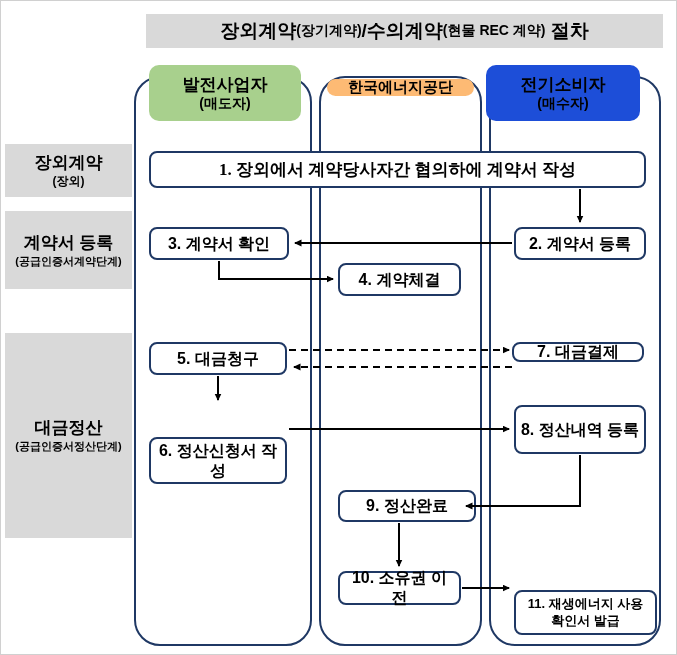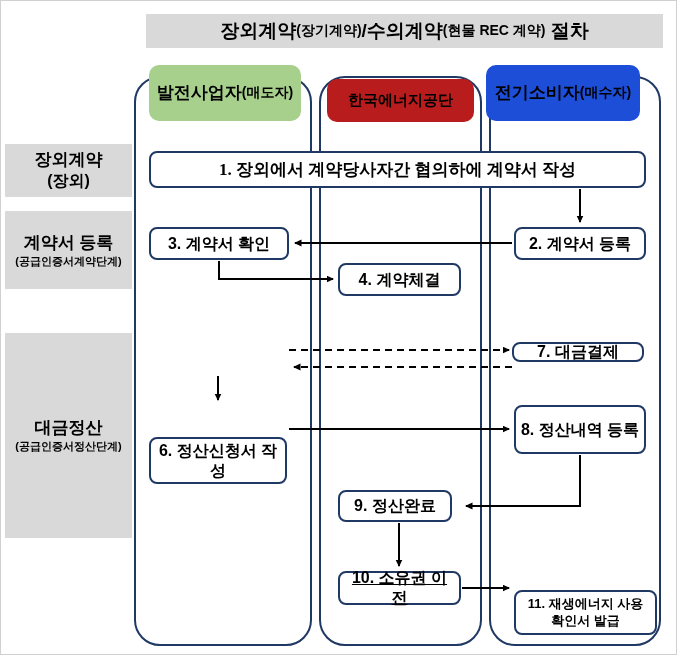--- a/index.html
+++ b/index.html
@@ -31,47 +31,47 @@
     top: 75px; height: 570px;
     border: 2.5px solid #1f3864;
     border-radius: 26px;
     background: transparent;
   }
   .lane-1 { left: 133px; width: 178px; }
   .lane-2 { left: 318px; width: 163px; }
   .lane-3 { left: 488px; width: 172px; }
   .col-header {
     position: absolute;
-    display: flex; flex-direction: row;
+    display: flex; flex-direction: column;
     align-items: center; justify-content: center;
     border-radius: 10px;
     font-weight: bold; color: #000;
     text-align: right; line-height: 1.25;
     z-index: 3;
   }
   .col-header .main { font-size: 17px; }
   .col-header .sub  { font-size: 14px; }
   .hdr-green    { left: 148px; top: 64px; width: 152px; height: 56px; background: #a8d08d; }
-  .hdr-blue     { left: 326px; top: 78px; width: 147px; height: 43px; background: #b91c1c; }
+  .hdr-blue     { left: 326px; top: 78px; width: 147px; height: 17px; background: #fdba74; }
   .hdr-blue .main { font-size: 15px; }
   .hdr-lavender { left: 485px; top: 64px; width: 154px; height: 56px; background: #1d4ed8; }
   .row-label {
     position: absolute;
     left: 4px; width: 127px;
     background: #d9d9d9;
     display: flex; flex-direction: column;
     align-items: center; justify-content: center;
     font-weight: bold; color: #000;
     text-align: center; line-height: 1.3;
     z-index: 2;
   }
   .row-label .main { font-size: 17px; }
   .row-label .sub  { font-size: 11px; }
   .rl-1 { top: 143px; height: 53px; }
-  .rl-1 .sub { font-size: 16px; }
+  .rl-1 .sub { font-size: 12px; }
   .rl-2 { top: 210px; height: 78px; }
   .rl-3 { top: 332px; height: 205px; }
   .pbox {
     position: absolute;
     background: #ffffff;
     border: 2px solid #1f3864;
     border-radius: 8px;
     display: flex; align-items: center; justify-content: center;
     font-weight: bold; font-size: 16px; color: #000;
     text-align: center; line-height: 1.25;
@@ -79,22 +79,22 @@
     padding: 2px 4px;
   }
   .pb-1  { left: 148px; top: 150px; width: 497px; height: 37px; font-size: 17px; font-family: Liberation Serif, serif; }
   .pb-2  { left: 513px; top: 226px; width: 132px; height: 33px; }
   .pb-3  { left: 148px; top: 226px; width: 140px; height: 33px; text-align: center; }
   .pb-4  { left: 337px; top: 262px; width: 123px; height: 33px; }
   .pb-5  { left: 148px; top: 341px; width: 138px; height: 33px; }
   .pb-6  { left: 148px; top: 420px; width: 138px; height: 47px; margin-top: 16px; }
   .pb-7  { left: 511px; top: 341px; width: 132px; height: 20px; }
   .pb-8  { left: 513px; top: 404px; width: 132px; height: 49px; }
-  .pb-9  { left: 337px; top: 489px; width: 114px; height: 32px; border-radius: 8px; }
-  .pb-10 { left: 337px; top: 570px; width: 123px; height: 34px; text-decoration: underline; }
+  .pb-9  { left: 337px; top: 489px; width: 138px; height: 32px; border-radius: 8px; }
+  .pb-10 { left: 337px; top: 570px; width: 123px; height: 34px; }
   .pb-11 { left: 513px; top: 565px; width: 143px; height: 45px; font-size: 13px; margin-top: 24px; }
   .arrows {
     position: absolute;
     left: 0; top: 0;
     width: 677px; height: 655px;
     z-index: 5;
     pointer-events: none;
   }
 </style>
 </head>
@@ -132,20 +132,21 @@
   </div>
   <div class="row-label rl-3">
     <span class="main">대금정산</span>
     <span class="sub">(공급인증서정산단계)</span>
   </div>
 
   <div class="pbox pb-1">1. 장외에서 계약당사자간 협의하에 계약서 작성</div>
   <div class="pbox pb-2">2. 계약서 등록</div>
   <div class="pbox pb-3">3. 계약서 확인</div>
   <div class="pbox pb-4">4. 계약체결</div>
+  <div class="pbox pb-5">5. 대금청구</div>
   <div class="pbox pb-6">6. 정산신청서 작성</div>
   <div class="pbox pb-7">7. 대금결제</div>
   <div class="pbox pb-8">8. 정산내역 등록</div>
   <div class="pbox pb-9">9. 정산완료</div>
   <div class="pbox pb-10">10. 소유권 이전</div>
   <div class="pbox pb-11">11. 재생에너지 사용 확인서 발급</div>
 
   <svg class="arrows" viewBox="0 0 677 655" xmlns="http://www.w3.org/2000/svg">
     <defs>
       <marker id="ah" markerWidth="8" markerHeight="8" refX="6.5" refY="3.5" orient="auto" markerUnits="userSpaceOnUse">

